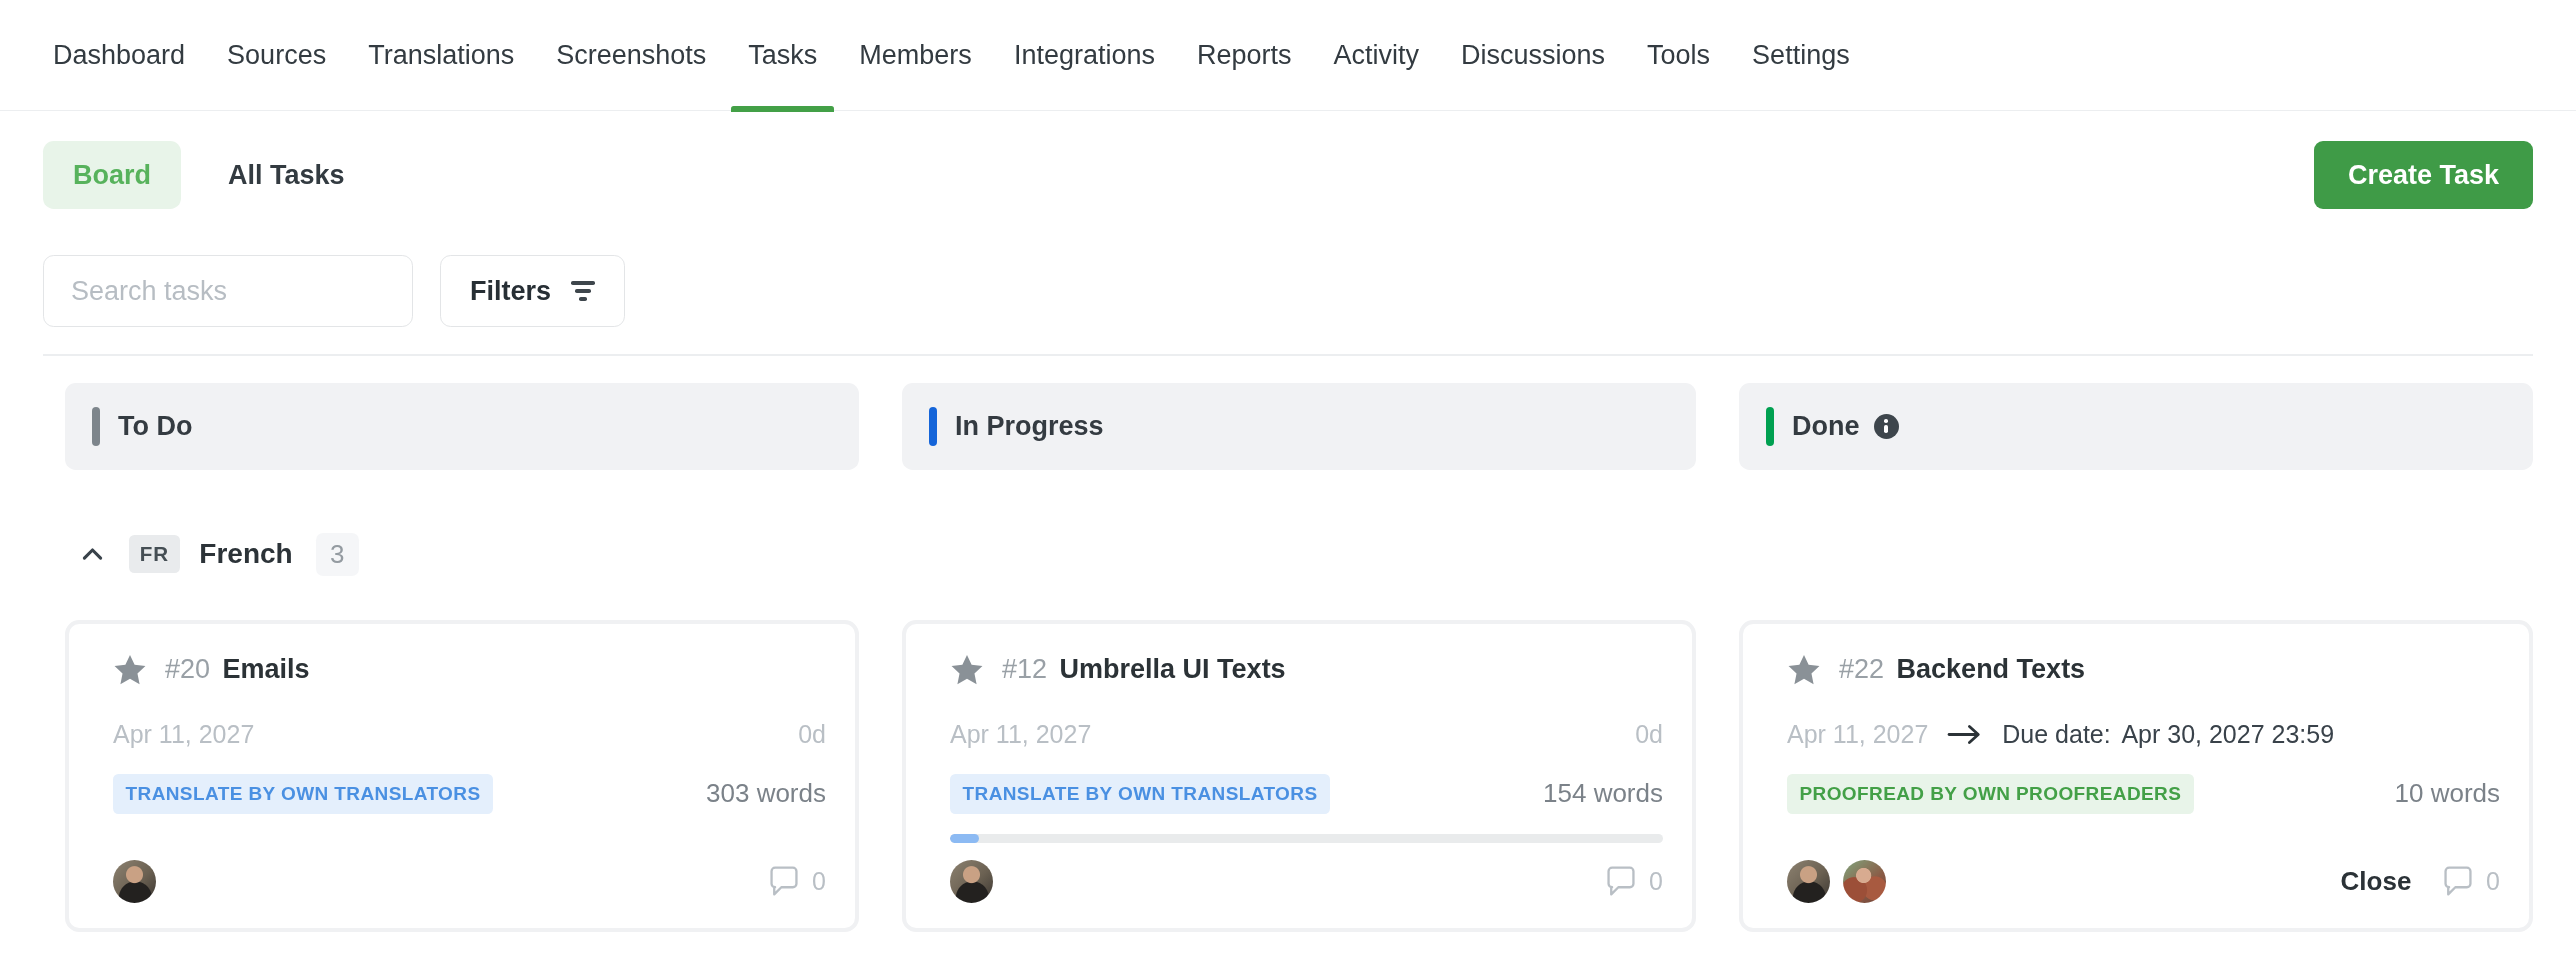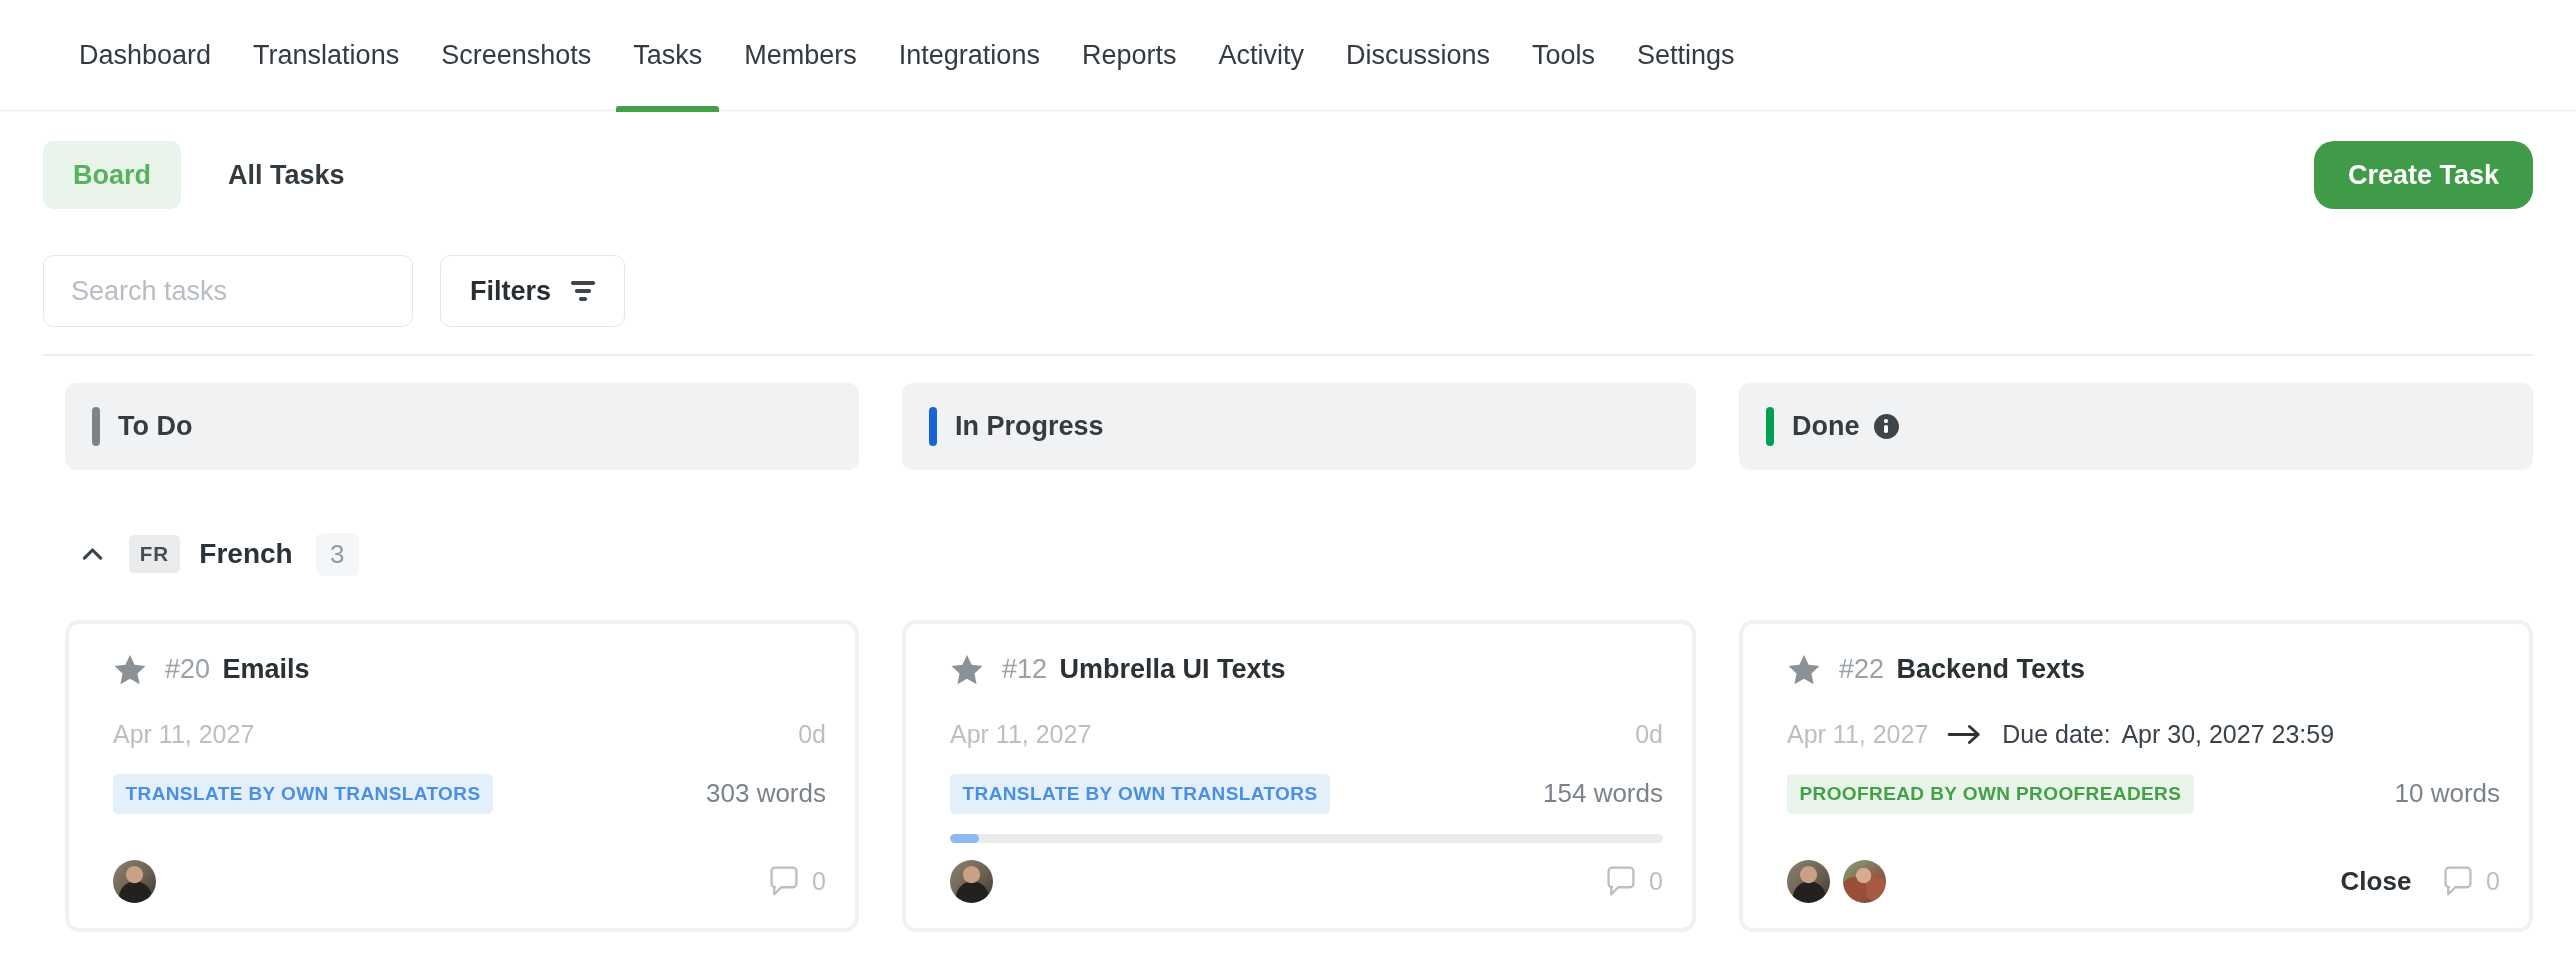--- a/index.html
+++ b/index.html
@@ -1,28 +1,28 @@
 <!DOCTYPE html>
 <html style="font-size:14.3px"><head>
 <meta charset="utf-8">
 <style>
   * { margin:0; padding:0; box-sizing:border-box; }
   html,body { width:2576px; height:979px; background:#ffffff; font-family:"Liberation Sans", sans-serif; overflow:hidden; }
 
   
-  .nav { display:flex; align-items:stretch; gap:42px; padding-left:79px; height:111px; border-bottom:1.8px solid #eceef0; }
+  .nav { display:flex; align-items:stretch; gap:42px; padding-left:53px; height:111px; border-bottom:1.8px solid #eceef0; }
   .nav-tab { position:relative; display:flex; align-items:center; font-size:27px; color:#333b41; cursor:pointer; white-space:nowrap; }
   .nav-tab.active::after { content:""; position:absolute; left:-17px; right:-17px; bottom:-1.8px; height:6.3px; background:#43a047; border-radius:2.7px 2.7px 0 0; }
 
   
   .toolbar { display:flex; align-items:center; margin:30px 43px 0 43px; height:68px; }
   .board-pill { background:#e8f4e9; color:#57b25c; font-size:27px; font-weight:600; border-radius:10.7px; padding:0 30px; height:68px; display:flex; align-items:center; cursor:pointer; }
   .all-tasks { margin-left:47px; font-size:27px; font-weight:600; color:#333b41; cursor:pointer; }
   .spacer { flex:1; }
-  .create-btn { background:#3f9b47; color:#ffffff; font-size:27px; font-weight:600; border:none; border-radius:20px; height:68px; padding:0 34px; cursor:pointer; }
+  .create-btn { background:#3f9b47; color:#ffffff; font-size:27px; font-weight:600; border:none; border-radius:9px; height:68px; padding:0 34px; cursor:pointer; }
 
   
   .search-row { display:flex; gap:27px; margin:46px 43px 0 43px; }
   .search-input { width:370px; height:72px; border:1.8px solid #e3e5e7; border-radius:10.7px; font-size:27px; color:#333b41; padding:0 27px; outline:none; font-family:"Liberation Sans", sans-serif; }
   .search-input::placeholder { color:#b7bdc3; }
   .filters-btn { height:72px; border:1.8px solid #e3e5e7; border-radius:10.7px; background:#fff; display:flex; align-items:center; gap:19.7px; padding:0 29px; font-size:27px; font-weight:600; color:#272f35; cursor:pointer; font-family:"Liberation Sans", sans-serif; }
   .filter-icon { display:flex; flex-direction:column; align-items:center; gap:4.5px; }
   .filter-icon i { display:block; height:3.6px; background:#3e464c; border-radius:1.8px; }
   .filter-icon i:nth-child(1){ width:24px; }
   .filter-icon i:nth-child(2){ width:16px; }
@@ -82,20 +82,21 @@
   .footer-right { margin-left:auto; display:flex; align-items:center; }
   .close-link { font-size:26px; font-weight:600; color:#2b3237; margin-right:30px; cursor:pointer; }
   .comment { display:flex; align-items:center; gap:10.7px; cursor:pointer; }
   .comment-count { font-size:25px; color:#b9bfc5; }
 </style>
 </head>
 <body>
 
 <nav class="nav">
   <div class="nav-tab">Dashboard</div>
+  <div class="nav-tab">Sources</div>
   <div class="nav-tab">Translations</div>
   <div class="nav-tab">Screenshots</div>
   <div class="nav-tab active">Tasks</div>
   <div class="nav-tab">Members</div>
   <div class="nav-tab">Integrations</div>
   <div class="nav-tab">Reports</div>
   <div class="nav-tab">Activity</div>
   <div class="nav-tab">Discussions</div>
   <div class="nav-tab">Tools</div>
   <div class="nav-tab">Settings</div>

